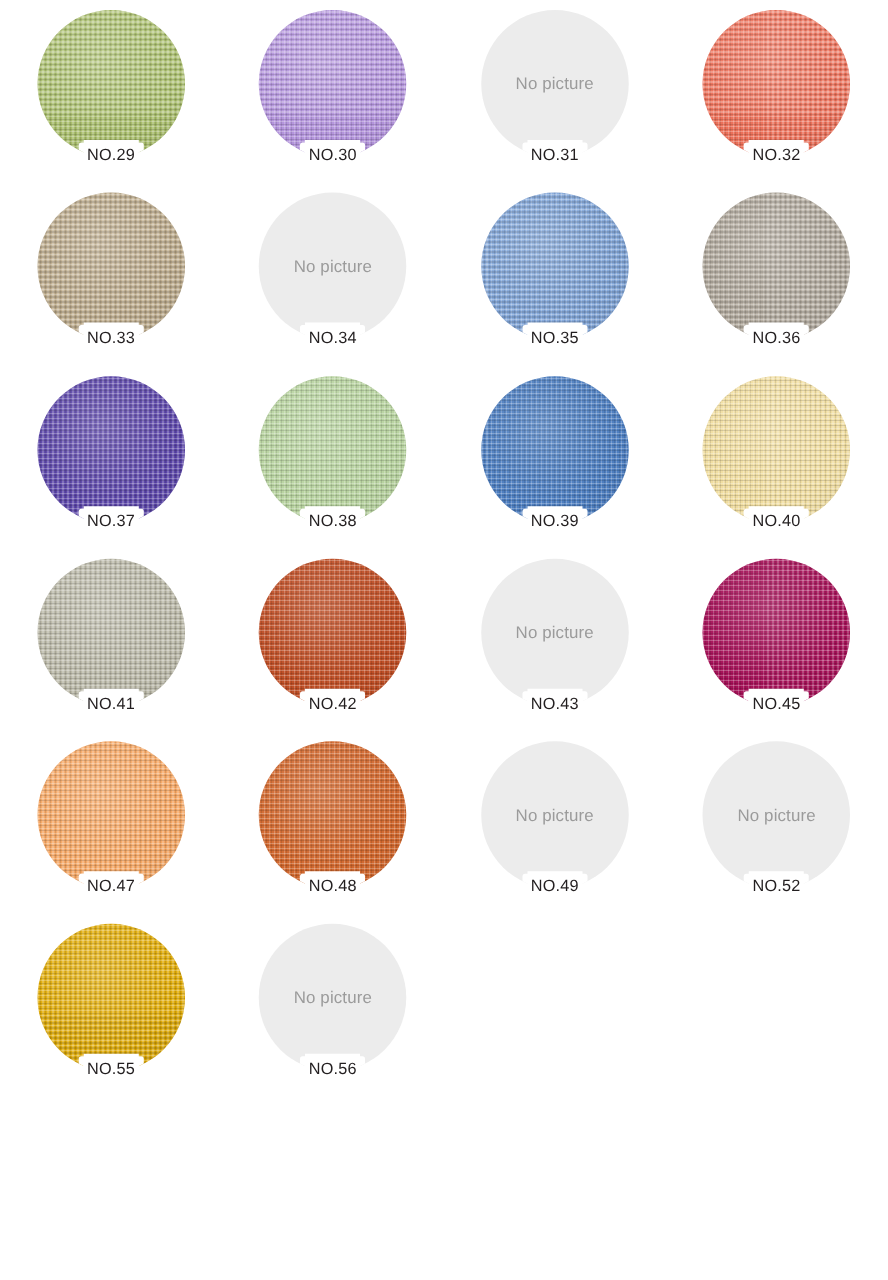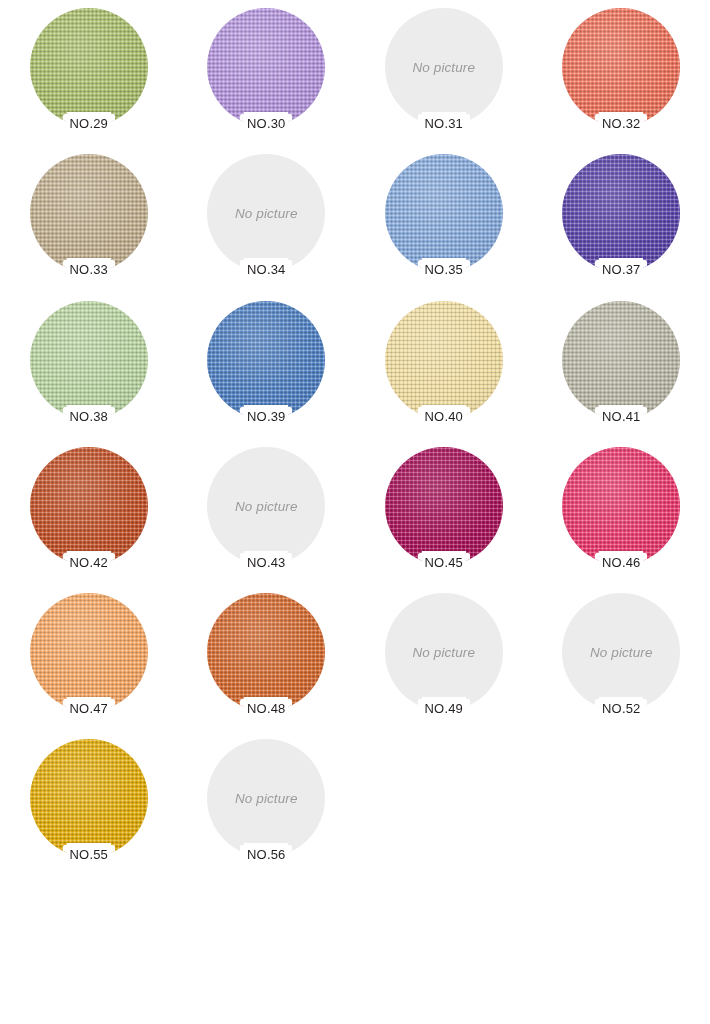--- a/index.html
+++ b/index.html
@@ -35,21 +35,20 @@
   }
 
   
   .swatch-disc {
     position: relative;
     width: 118px;
     height: 118px;
     border-radius: 50%;
     overflow: hidden;
     background-color: #cccccc;
-    font-style: italic;
   }
 
   
   .swatch-disc .weave {
     position: absolute;
     inset: 0;
     background-image:
       repeating-linear-gradient(0deg,
         rgba(255,255,255,0.26) 0px, rgba(255,255,255,0.26) 1px,
         rgba(0,0,0,0.00) 1px, rgba(0,0,0,0.00) 2px,
@@ -175,20 +174,28 @@
     </div>
     <div class="swatch-cell">
       <div class="swatch-disc" style="background-color: rgb(133, 169, 219);">
         <div class="weave"></div>
         <div class="shade"></div>
         <div class="notch"></div>
       </div>
       <div class="swatch-label">NO.35</div>
     </div>
     <div class="swatch-cell">
+      <div class="swatch-disc" style="background-color: rgb(182, 174, 162);">
+        <div class="weave"></div>
+        <div class="shade"></div>
+        <div class="notch"></div>
+      </div>
+      <div class="swatch-label">NO.36</div>
+    </div>
+    <div class="swatch-cell">
       <div class="swatch-disc" style="background-color: rgb(90, 68, 168);">
         <div class="weave"></div>
         <div class="shade"></div>
         <div class="notch"></div>
       </div>
       <div class="swatch-label">NO.37</div>
     </div>
     <div class="swatch-cell">
       <div class="swatch-disc" style="background-color: rgb(184, 211, 160);">
         <div class="weave"></div>
@@ -238,28 +245,20 @@
     </div>
     <div class="swatch-cell">
       <div class="swatch-disc" style="background-color: rgb(166, 17, 88);">
         <div class="weave"></div>
         <div class="shade"></div>
         <div class="notch"></div>
       </div>
       <div class="swatch-label">NO.45</div>
     </div>
     <div class="swatch-cell">
-      <div class="swatch-disc" style="background-color: rgb(232, 55, 107);">
-        <div class="weave"></div>
-        <div class="shade"></div>
-        <div class="notch"></div>
-      </div>
-      <div class="swatch-label">NO.46</div>
-    </div>
-    <div class="swatch-cell">
       <div class="swatch-disc" style="background-color: rgb(245, 166, 99);">
         <div class="weave"></div>
         <div class="shade"></div>
         <div class="notch"></div>
       </div>
       <div class="swatch-label">NO.47</div>
     </div>
     <div class="swatch-cell">
       <div class="swatch-disc" style="background-color: rgb(210, 104, 46);">
         <div class="weave"></div>

